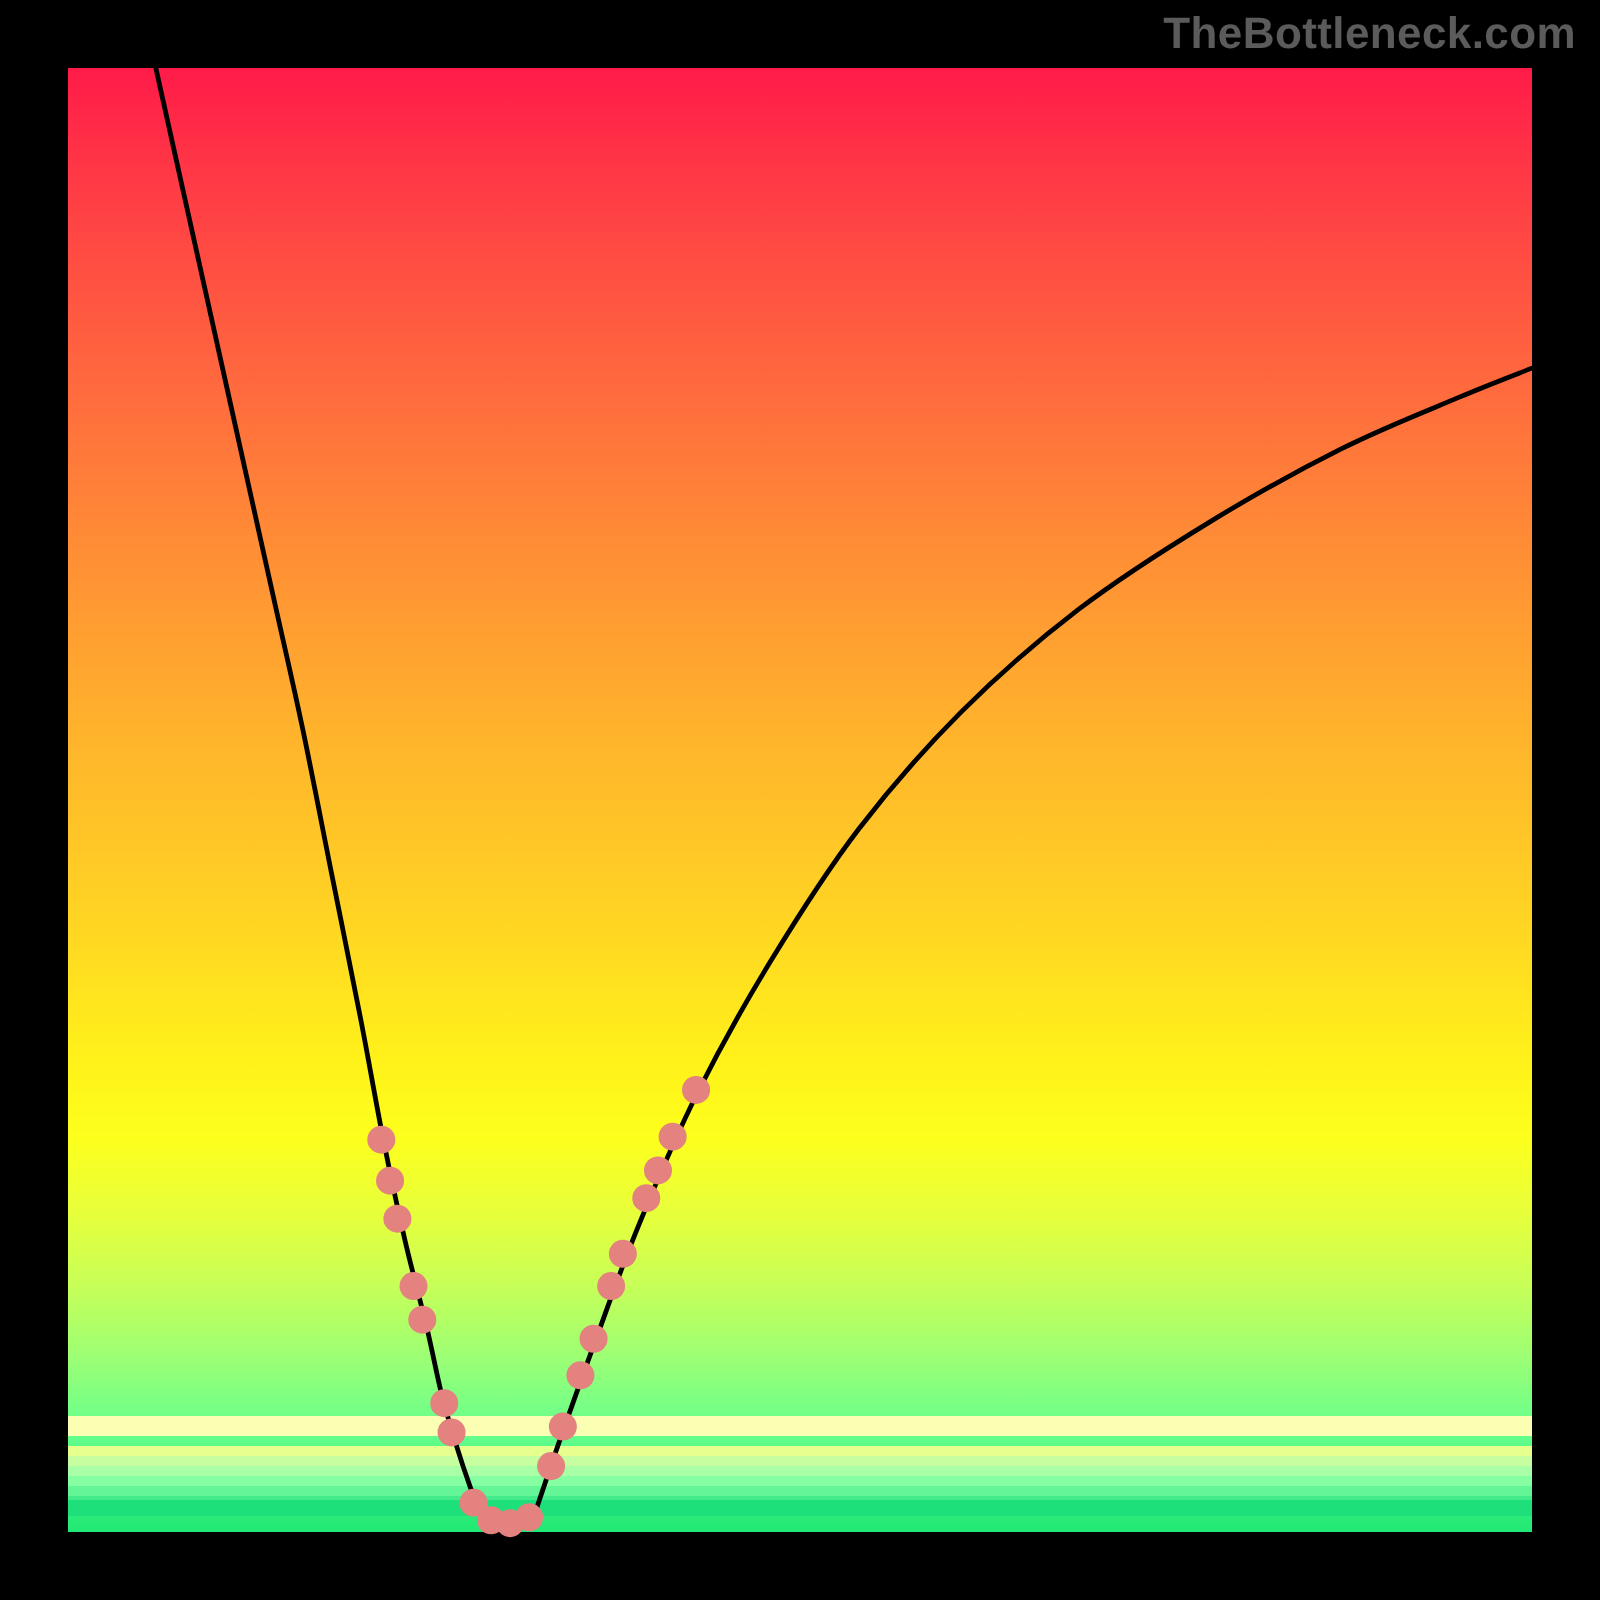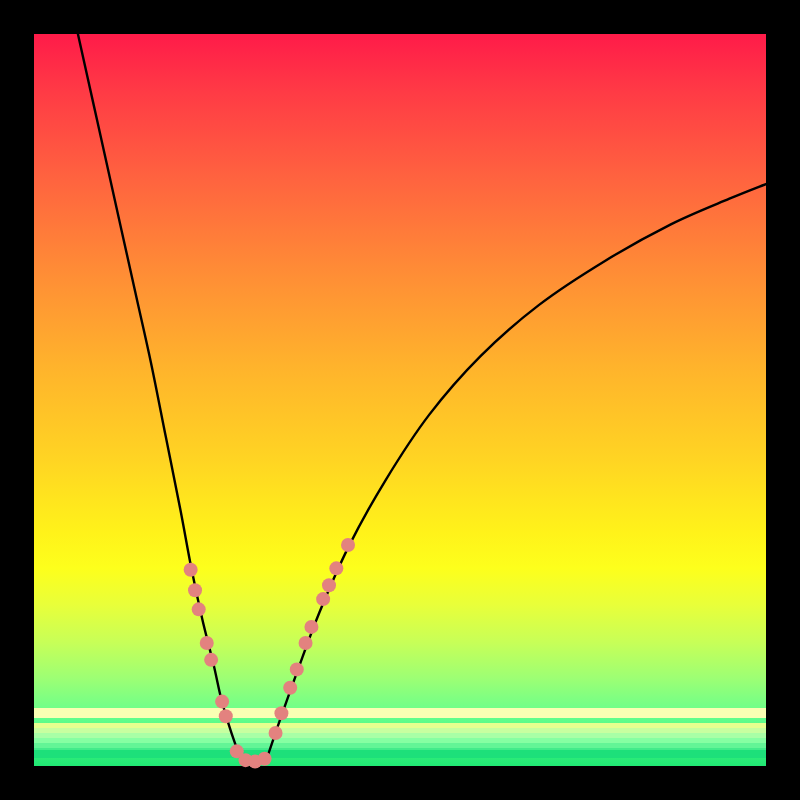--- a/index.html
+++ b/index.html
@@ -68,20 +68,21 @@
     top: 0;
     width: 732px;
     height: 732px;
     overflow: visible;
   }
 </style>
 </head>
 <body>
 
 <div class="frame">
+  <div class="watermark">TheBottleneck.com</div>
   <div class="plot">
     <div class="band b1"></div>
     <div class="band b2"></div>
     <div class="band b3"></div>
     <div class="band b4"></div>
     <div class="band b5"></div>
     <div class="band b6"></div>
     <div class="band b7"></div>
     <div class="band b8"></div>
     <svg class="curves" id="curves" viewBox="0 0 732 732">

